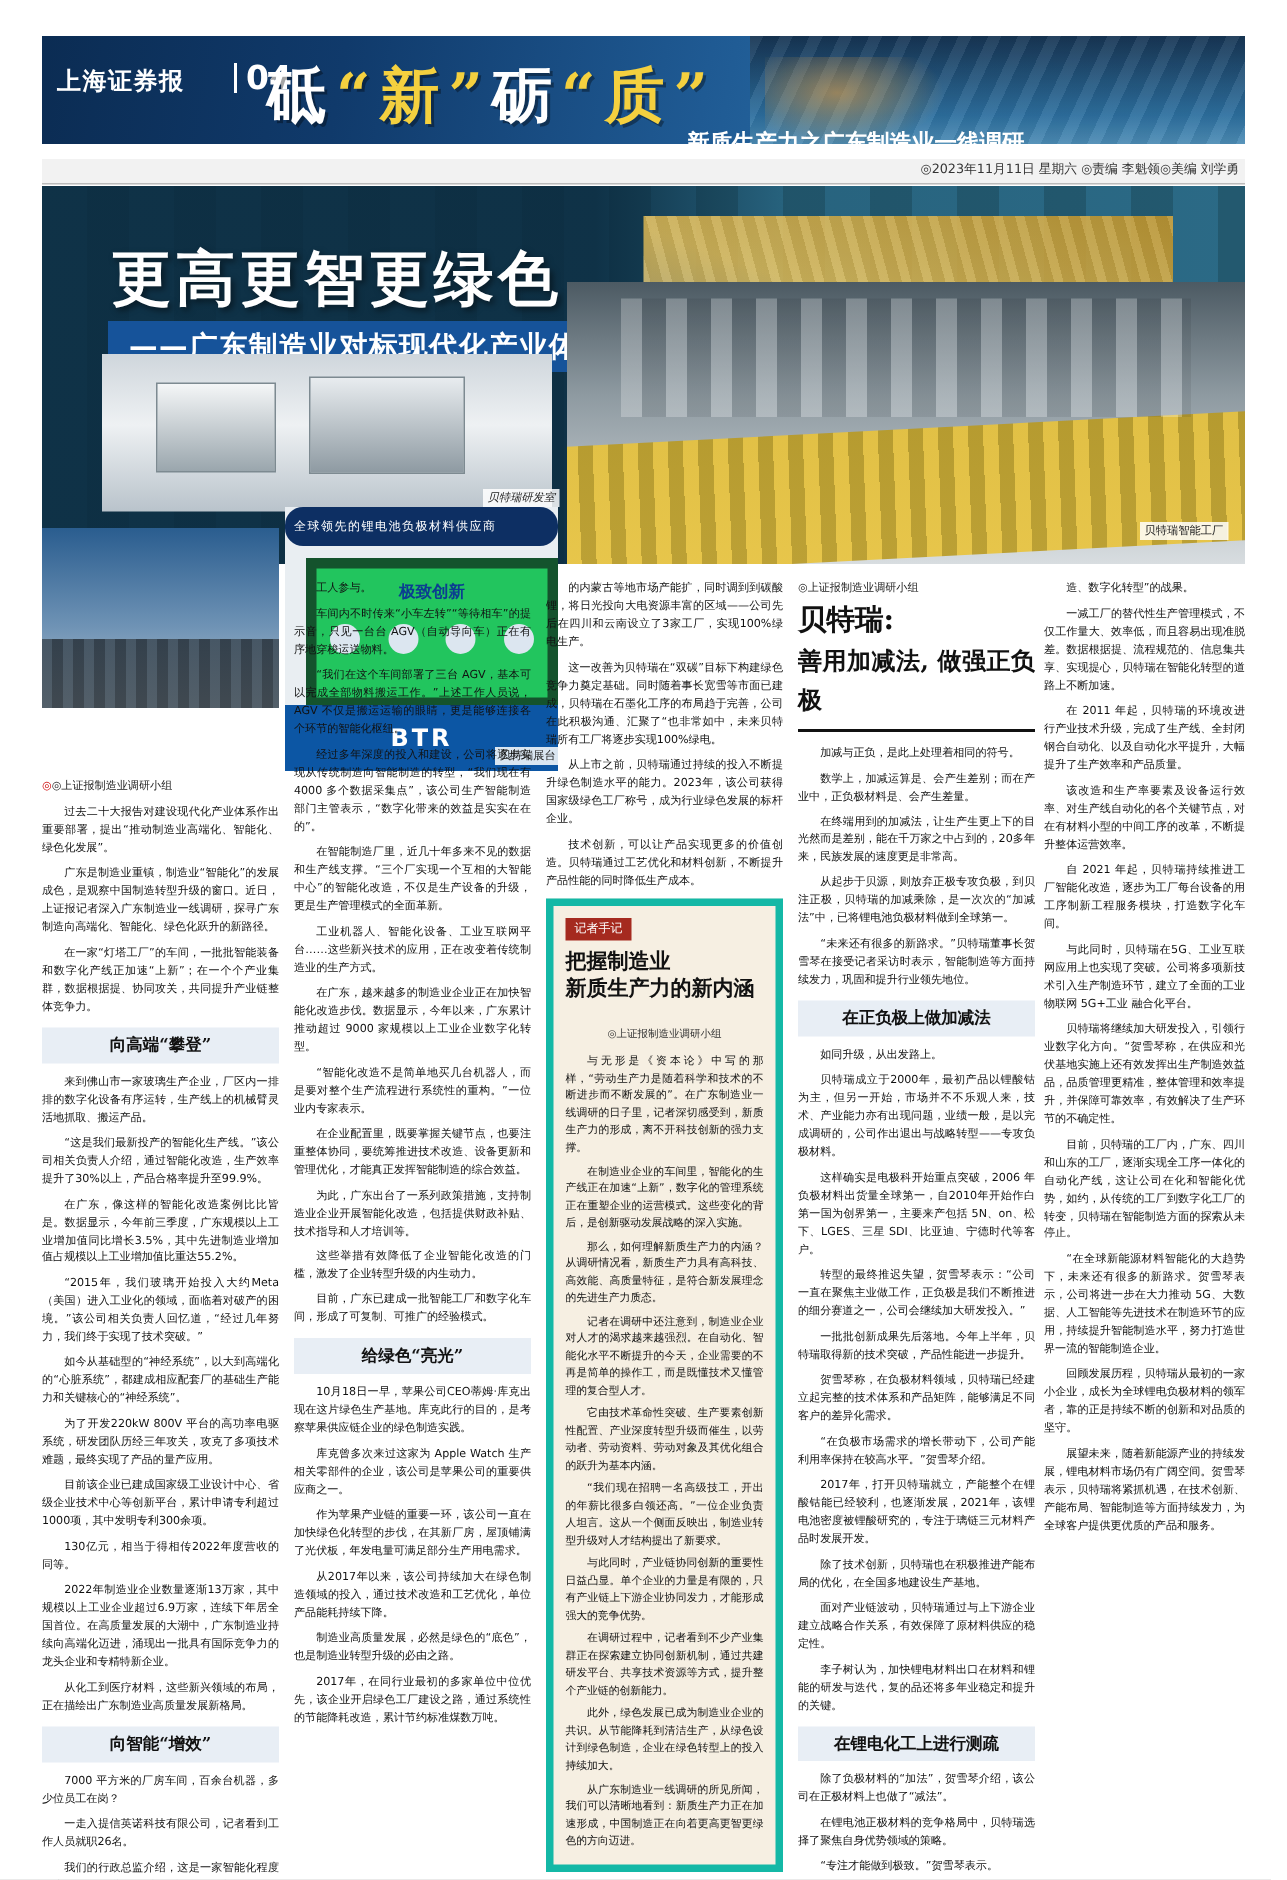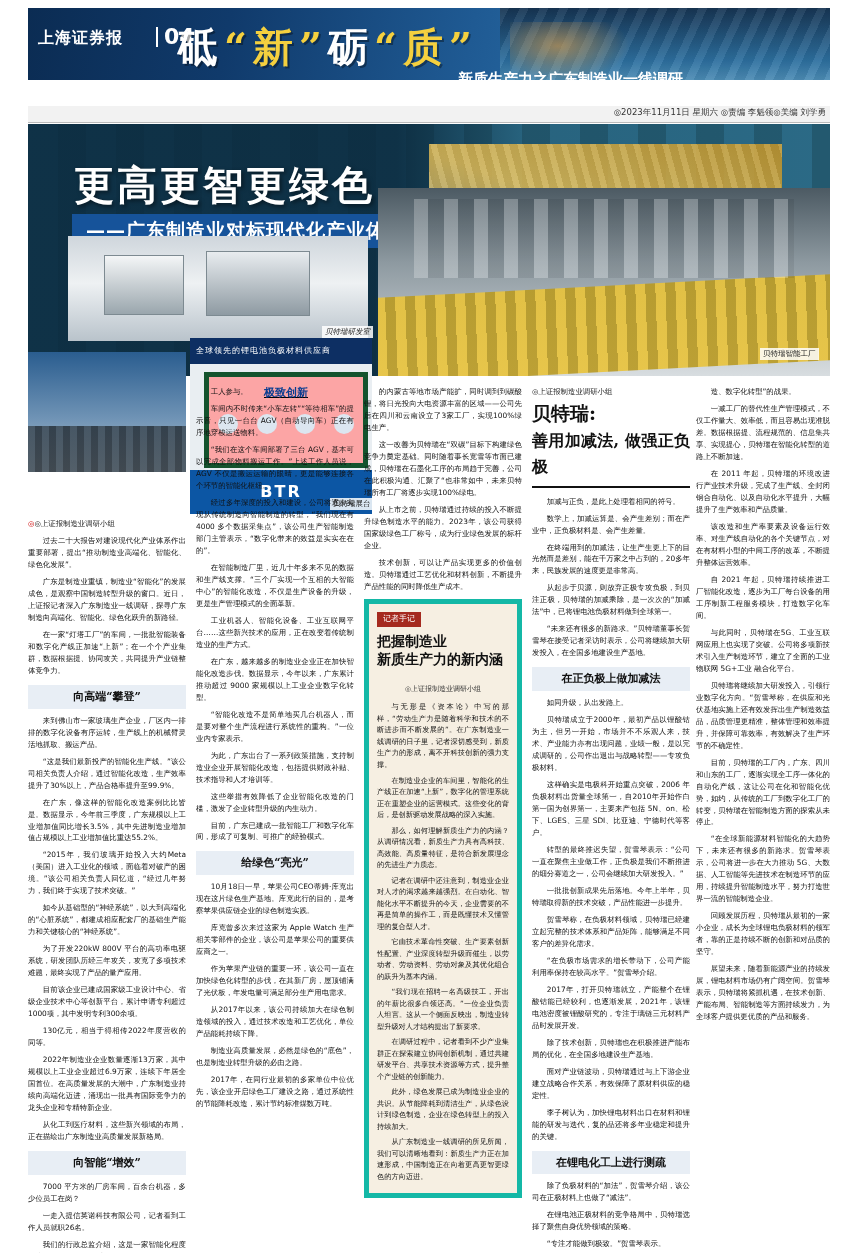--- a/index.html
+++ b/index.html
@@ -1,20 +1,20 @@
 <!DOCTYPE html>
 <html><head>
 <meta charset="utf-8">
 <style>
   html,body{margin:0;padding:0;background:#d9d9d9;}
   body{font-family:"DejaVu Sans","Liberation Sans",sans-serif;}
   .page{width:858px;height:1253px;background:#fff;position:relative;overflow:hidden;margin:0 auto;}
 
   
-  .masthead{position:absolute;left:28px;top:8px;width:802px;height:72px;
+  .masthead{position:absolute;left:28px;top:24px;width:802px;height:72px;
     background:linear-gradient(100deg,#0b2c53 0%,#103a6b 25%,#1f5a93 55%,#2a6fa8 75%,#3c84bb 100%);
     overflow:hidden;}
   .mast-photo{position:absolute;right:0;top:0;width:330px;height:88px;
     background:
       repeating-linear-gradient(115deg,rgba(255,255,255,.07) 0 8px,rgba(0,0,0,.05) 8px 18px),
       linear-gradient(180deg,#16324f,#2d6f9e 60%,#6aa7c9);
     opacity:.95;}
   .mast-photo:after{content:"";position:absolute;left:10px;top:14px;width:120px;height:60px;
     background:radial-gradient(ellipse at 40% 40%,rgba(255,170,60,.55),rgba(255,120,20,0) 70%);}
   .paper-name{position:absolute;left:10px;top:20px;color:#fff;font-size:16px;font-weight:bold;
@@ -72,24 +72,24 @@
     background:repeating-linear-gradient(90deg,rgba(255,255,255,.25) 0 14px,rgba(0,0,0,.08) 14px 30px);}
 
   
   .p3{left:28px;top:352px;width:158px;height:120px;
     background:linear-gradient(180deg,#2a5d8f,#6f93b5 55%,#b9c6cf);}
   .p3:after{content:"";position:absolute;left:0;bottom:0;width:100%;height:38%;
     background:repeating-linear-gradient(90deg,#3a4650 0 7px,#222a31 7px 14px);opacity:.8;}
 
   
   .p4{left:190px;top:338px;width:182px;height:176px;background:#e9eef2;}
-  .p4 .booth-top{position:absolute;left:0;top:0;width:100%;height:26px;background:#0d2f63;}
+  .p4 .booth-top{position:absolute;left:0;top:0;width:100%;height:26px;background:#0d2f63;border-radius:12px;}
   .p4 .booth-top span{color:#fff;font-size:8px;line-height:26px;padding-left:6px;letter-spacing:1px;}
-  .p4 .card{position:absolute;left:14px;top:34px;width:154px;height:86px;background:#fca5a5;
-    border:5px solid #14532d;text-decoration:underline;}
+  .p4 .card{position:absolute;left:14px;top:34px;width:154px;height:86px;background:#22c55e;
+    border:7px solid #14532d;}
   .p4 .card .t{font-size:11px;color:#0b3d91;font-weight:bold;text-align:center;margin-top:8px;}
   .p4 .card .dots{display:flex;justify-content:space-around;margin-top:14px;}
   .p4 .card .dots i{display:block;width:20px;height:20px;border-radius:50%;background:#dce6f0;}
   .p4 .btr{position:absolute;left:0;bottom:0;width:100%;height:44px;background:#0c56a4;
     color:#fff;font-size:16px;font-weight:bold;text-align:center;line-height:44px;letter-spacing:2px;}
 
   
   .cols{position:absolute;left:28px;top:386px;width:802px;height:842px;}
   .col{position:absolute;top:0;width:158px;height:842px;font-size:7.4px;line-height:1.62;
     color:#111;text-align:justify;}
@@ -195,20 +195,21 @@
 
     <div class="col c2">
       <p>工人参与。</p>
       <p>车间内不时传来“小车左转”“等待相车”的提示音，只见一台台 AGV（自动导向车）正在有序地穿梭运送物料。</p>
       <p>“我们在这个车间部署了三台 AGV，基本可以完成全部物料搬运工作。”上述工作人员说，AGV 不仅是搬运运输的眼睛，更是能够连接各个环节的智能化枢纽。</p>
       <p>经过多年深度的投入和建设，公司将逐步实现从传统制造向智能制造的转型，“我们现在有 4000 多个数据采集点”，该公司生产智能制造部门主管表示，“数字化带来的效益是实实在在的”。</p>
       <p>在智能制造厂里，近几十年多来不见的数据和生产线支撑。“三个厂实现一个互相的大智能中心”的智能化改造，不仅是生产设备的升级，更是生产管理模式的全面革新。</p>
       <p>工业机器人、智能化设备、工业互联网平台……这些新兴技术的应用，正在改变着传统制造业的生产方式。</p>
       <p>在广东，越来越多的制造业企业正在加快智能化改造步伐。数据显示，今年以来，广东累计推动超过 9000 家规模以上工业企业数字化转型。</p>
       <p>“智能化改造不是简单地买几台机器人，而是要对整个生产流程进行系统性的重构。”一位业内专家表示。</p>
+      <p>在企业配置里，既要掌握关键节点，也要注重整体协同，要统筹推进技术改造、设备更新和管理优化，才能真正发挥智能制造的综合效益。</p>
       <p>为此，广东出台了一系列政策措施，支持制造业企业开展智能化改造，包括提供财政补贴、技术指导和人才培训等。</p>
       <p>这些举措有效降低了企业智能化改造的门槛，激发了企业转型升级的内生动力。</p>
       <p>目前，广东已建成一批智能工厂和数字化车间，形成了可复制、可推广的经验模式。</p>
       <div class="subhead boxed">给绿色“亮光”</div>
       <p>10月18日一早，苹果公司CEO蒂姆·库克出现在这片绿色生产基地。库克此行的目的，是考察苹果供应链企业的绿色制造实践。</p>
       <p>库克曾多次来过这家为 Apple Watch 生产相关零部件的企业，该公司是苹果公司的重要供应商之一。</p>
       <p>作为苹果产业链的重要一环，该公司一直在加快绿色化转型的步伐，在其新厂房，屋顶铺满了光伏板，年发电量可满足部分生产用电需求。</p>
       <p>从2017年以来，该公司持续加大在绿色制造领域的投入，通过技术改造和工艺优化，单位产品能耗持续下降。</p>
       <p>制造业高质量发展，必然是绿色的“底色”，也是制造业转型升级的必由之路。</p>
       <p>2017年，在同行业最初的多家单位中位优先，该企业开启绿色工厂建设之路，通过系统性的节能降耗改造，累计节约标准煤数万吨。</p>
@@ -224,37 +225,38 @@
         <div class="edit-tag">记者手记</div>
         <div class="edit-title" style="white-space:pre-line;">把握制造业
 新质生产力的新内涵</div>
         <div class="edit-byline">◎上证报制造业调研小组</div>
         <p>与无形是《资本论》中写的那样，“劳动生产力是随着科学和技术的不断进步而不断发展的”。在广东制造业一线调研的日子里，记者深切感受到，新质生产力的形成，离不开科技创新的强力支撑。</p>
         <p>在制造业企业的车间里，智能化的生产线正在加速“上新”，数字化的管理系统正在重塑企业的运营模式。这些变化的背后，是创新驱动发展战略的深入实施。</p>
         <p>那么，如何理解新质生产力的内涵？从调研情况看，新质生产力具有高科技、高效能、高质量特征，是符合新发展理念的先进生产力质态。</p>
         <p>记者在调研中还注意到，制造业企业对人才的渴求越来越强烈。在自动化、智能化水平不断提升的今天，企业需要的不再是简单的操作工，而是既懂技术又懂管理的复合型人才。</p>
         <p>它由技术革命性突破、生产要素创新性配置、产业深度转型升级而催生，以劳动者、劳动资料、劳动对象及其优化组合的跃升为基本内涵。</p>
         <p>“我们现在招聘一名高级技工，开出的年薪比很多白领还高。”一位企业负责人坦言。这从一个侧面反映出，制造业转型升级对人才结构提出了新要求。</p>
+        <p>与此同时，产业链协同创新的重要性日益凸显。单个企业的力量是有限的，只有产业链上下游企业协同发力，才能形成强大的竞争优势。</p>
         <p>在调研过程中，记者看到不少产业集群正在探索建立协同创新机制，通过共建研发平台、共享技术资源等方式，提升整个产业链的创新能力。</p>
         <p>此外，绿色发展已成为制造业企业的共识。从节能降耗到清洁生产，从绿色设计到绿色制造，企业在绿色转型上的投入持续加大。</p>
         <p>从广东制造业一线调研的所见所闻，我们可以清晰地看到：新质生产力正在加速形成，中国制造正在向着更高更智更绿色的方向迈进。</p>
       </div>
     </div>
 
     <div class="col c4">
       <div class="head-block">
         <div class="kicker">◎上证报制造业调研小组</div>
         <div class="h1">贝特瑞:</div>
         <div class="h2">善用加减法, 做强正负极</div>
       </div>
       <p>加减与正负，是此上处理着相同的符号。</p>
       <p>数学上，加减运算是、会产生差别；而在产业中，正负极材料是、会产生差量。</p>
       <p>在终端用到的加减法，让生产生更上下的目光然而是差别，能在千万家之中占到的，20多年来，民族发展的速度更是非常高。</p>
       <p>从起步于贝源，则放弃正极专攻负极，到贝注正极，贝特瑞的加减乘除，是一次次的“加减法”中，已将锂电池负极材料做到全球第一。</p>
-      <p>“未来还有很多的新路求。”贝特瑞董事长贺雪琴在接受记者采访时表示，公司将继续加大研发投入，在全国多地建设生产基地。</p>
+      <p>“未来还有很多的新路求。”贝特瑞董事长贺雪琴在接受记者采访时表示，智能制造等方面持续发力，巩固和提升行业领先地位。</p>
       <div class="subhead boxed">在正负极上做加减法</div>
       <p>如同升级，从出发路上。</p>
       <p>贝特瑞成立于2000年，最初产品以锂酸钴为主，但另一开始，市场并不不乐观人来，技术、产业能力亦有出现问题，业绩一般，是以完成调研的，公司作出退出与战略转型——专攻负极材料。</p>
       <p>这样确实是电极科开始重点突破，2006 年负极材料出货量全球第一，自2010年开始作白第一国为创界第一，主要来产包括 5N、on、松下、LGES、三星 SDI、比亚迪、宁德时代等客户。</p>
       <p>转型的最终推迟失望，贺雪琴表示：“公司一直在聚焦主业做工作，正负极是我们不断推进的细分赛道之一，公司会继续加大研发投入。”</p>
       <p>一批批创新成果先后落地。今年上半年，贝特瑞取得新的技术突破，产品性能进一步提升。</p>
       <p>贺雪琴称，在负极材料领域，贝特瑞已经建立起完整的技术体系和产品矩阵，能够满足不同客户的差异化需求。</p>
       <p>“在负极市场需求的增长带动下，公司产能利用率保持在较高水平。”贺雪琴介绍。</p>
       <p>2017年，打开贝特瑞就立，产能整个在锂酸钴能已经较利，也逐渐发展，2021年，该锂电池密度被锂酸研究的，专注于璃链三元材料产品时发展开发。</p>
       <p>除了技术创新，贝特瑞也在积极推进产能布局的优化，在全国多地建设生产基地。</p>

